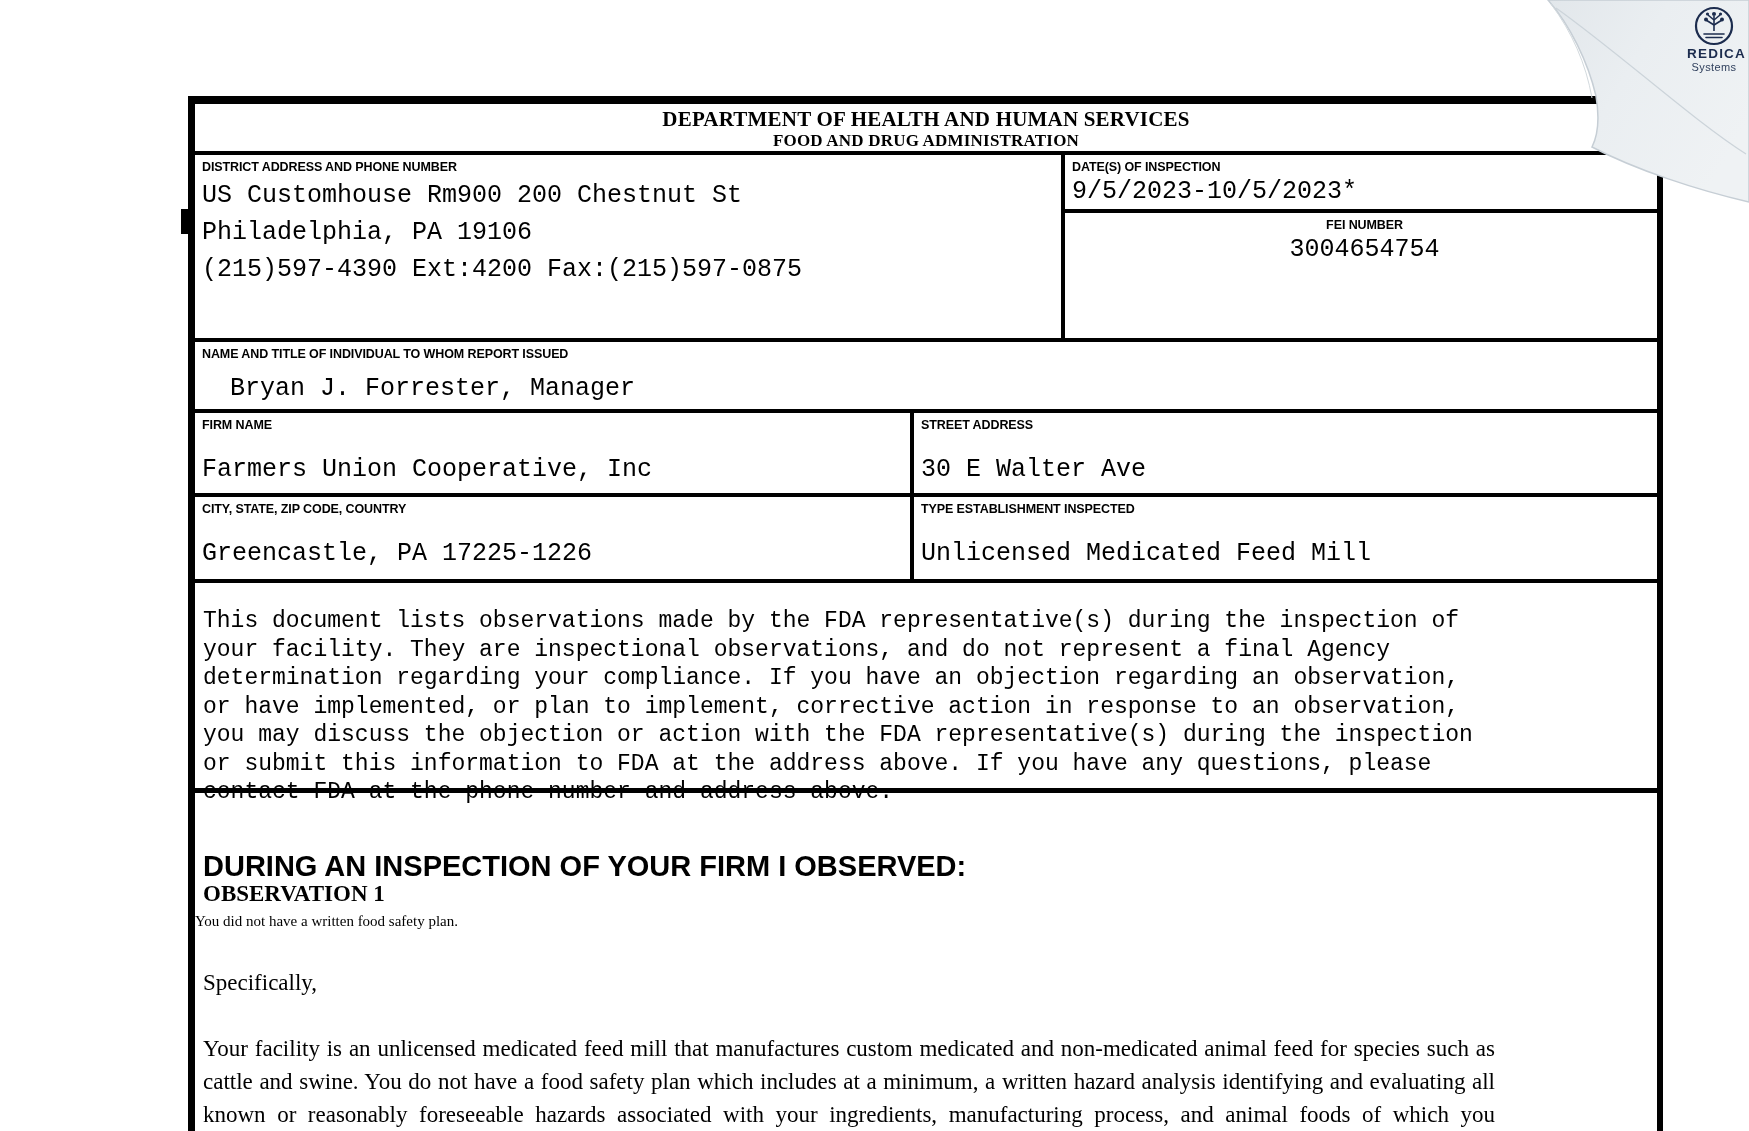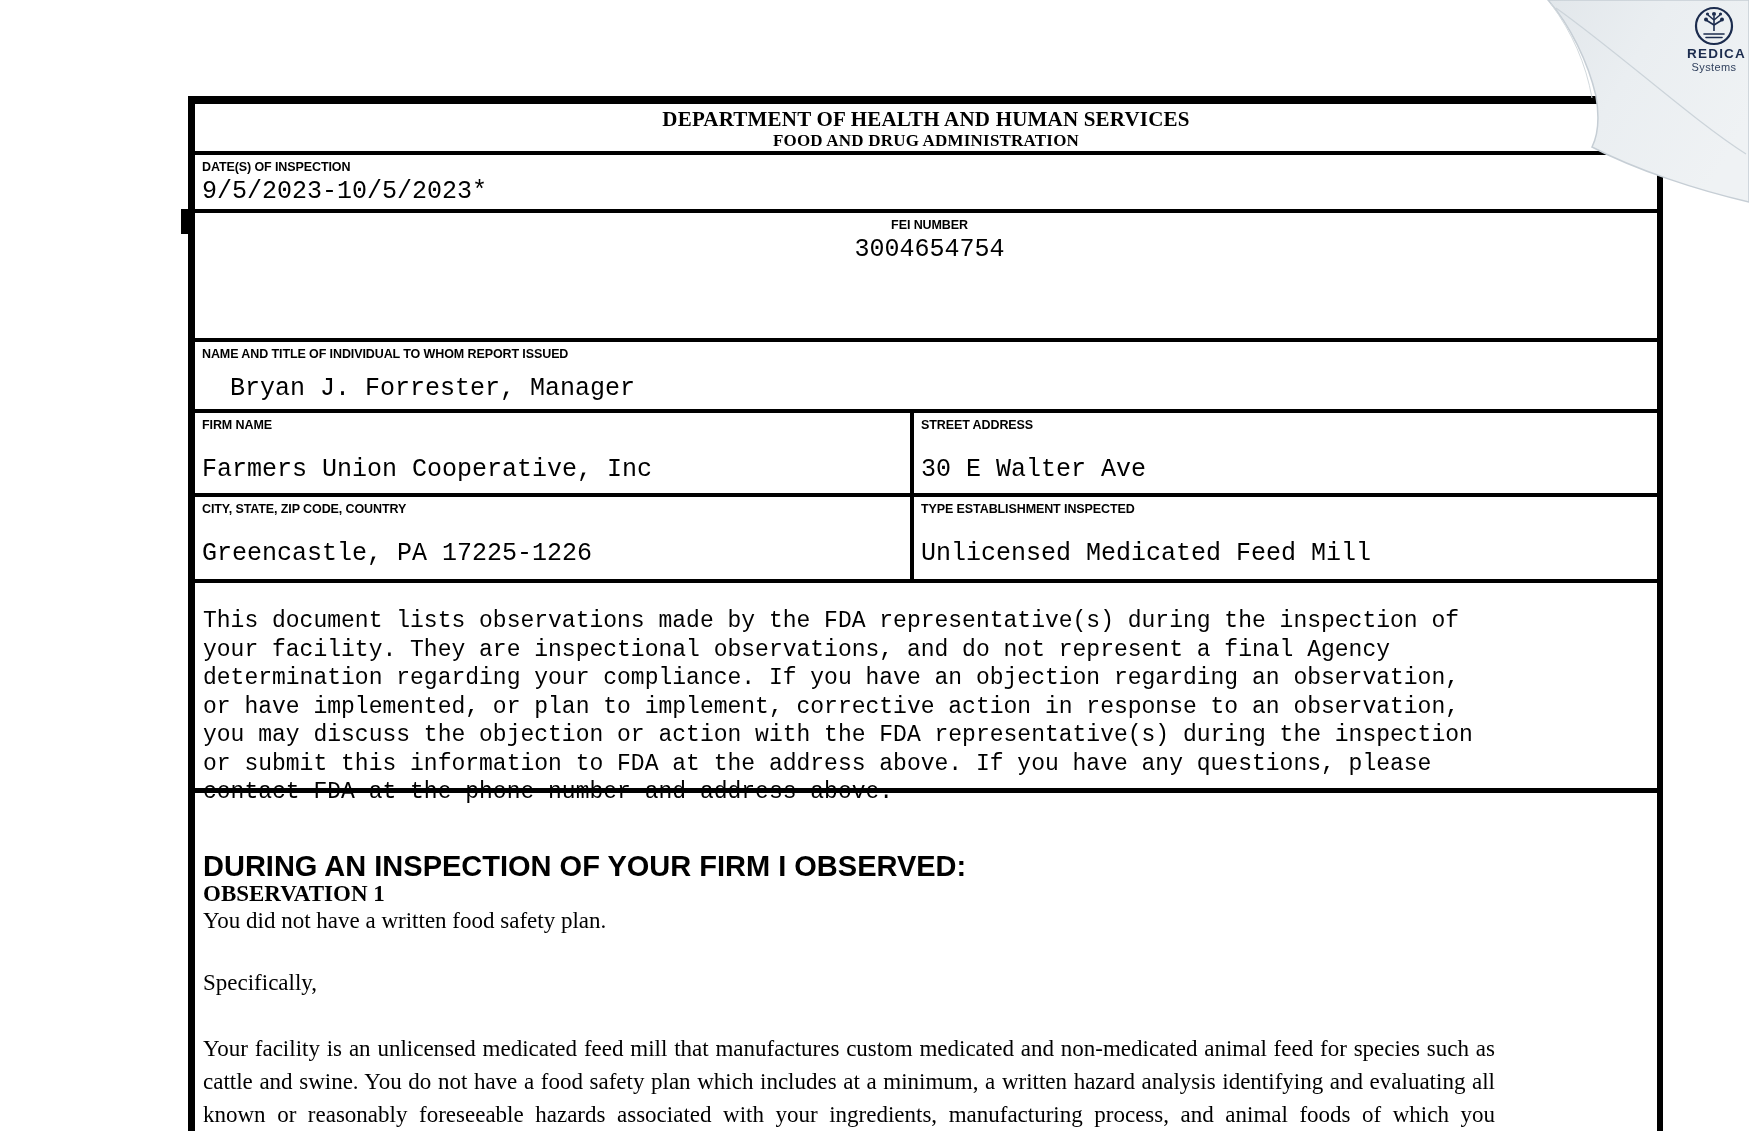--- a/index.html
+++ b/index.html
@@ -52,21 +52,21 @@
   .notice-text{
     padding:24px 0 0 8px;width:1290px;font-size:23px;line-height:28.5px;
     font-family:Liberation Mono, monospace;
   }
   
   .row-obs{display:block;border-top:5px solid #000;padding-top:26px;}
   .obs-intro{
     font-family:"Liberation Sans",sans-serif;font-weight:700;font-size:29px;line-height:28px;margin-left:8px;margin-top:33px;
   }
   .obs-title{font-weight:bold;font-size:23px;line-height:28px;margin-left:8px;}
-  .obs-text{font-size:23px;line-height:26px;margin-left:8px;}
+  .obs-text{font-size:15px;line-height:26px;}
   .obs-specifically{font-size:23px;line-height:26px;margin-left:8px;margin-top:36px;}
   .obs-detail{
     font-size:23px;line-height:33px;margin:36px 0 0 8px;width:1292px;text-align:justify;
   }
   .bottom-rule{margin-top:22px;height:8px;background:#000;width:100%;}
   
   .left-tick{position:absolute;left:181px;top:209px;width:9px;height:25px;background:#000;}
   
   .curl{position:absolute;left:0;top:0;width:1749px;height:1131px;pointer-events:none;}
   
@@ -87,20 +87,26 @@
 <div class="left-tick"></div>
 
 <div class="doc">
 
   <div class="doc-header">
     <div class="h1">DEPARTMENT OF HEALTH AND HUMAN SERVICES</div>
     <div class="h2">FOOD AND DRUG ADMINISTRATION</div>
   </div>
 
   <div class="row row-info">
+    <div class="cell cell-district vdiv">
+      <div class="label">DISTRICT ADDRESS AND PHONE NUMBER</div>
+      <div class="value">US Customhouse Rm900 200 Chestnut St</div>
+      <div class="value">Philadelphia, PA 19106</div>
+      <div class="value">(215)597-4390 Ext:4200 Fax:(215)597-0875</div>
+    </div>
     <div class="col-right">
       <div class="cell cell-dates">
         <div class="label">DATE(S) OF INSPECTION</div>
         <div class="value">9/5/2023-10/5/2023*</div>
       </div>
       <div class="cell cell-fei">
         <div class="label">FEI NUMBER</div>
         <div class="value">3004654754</div>
       </div>
     </div>

